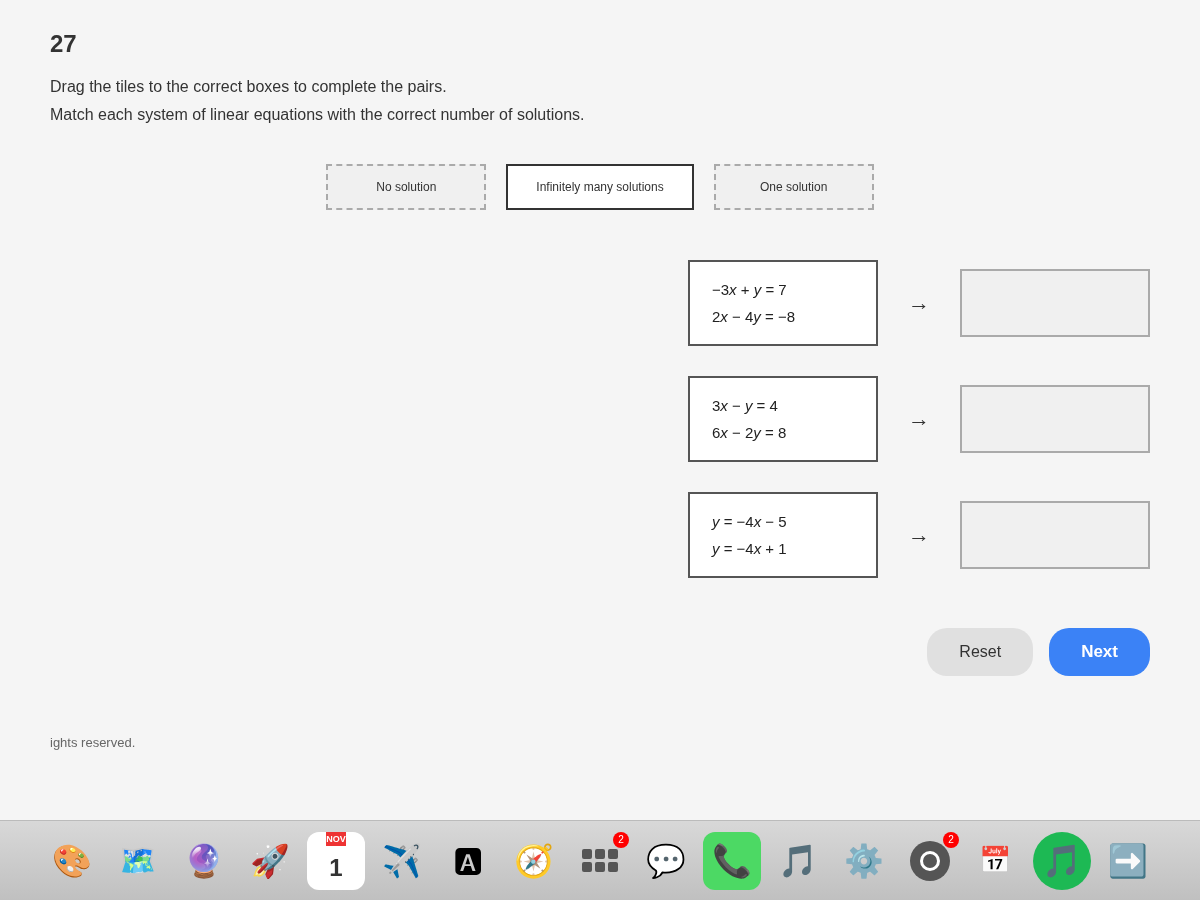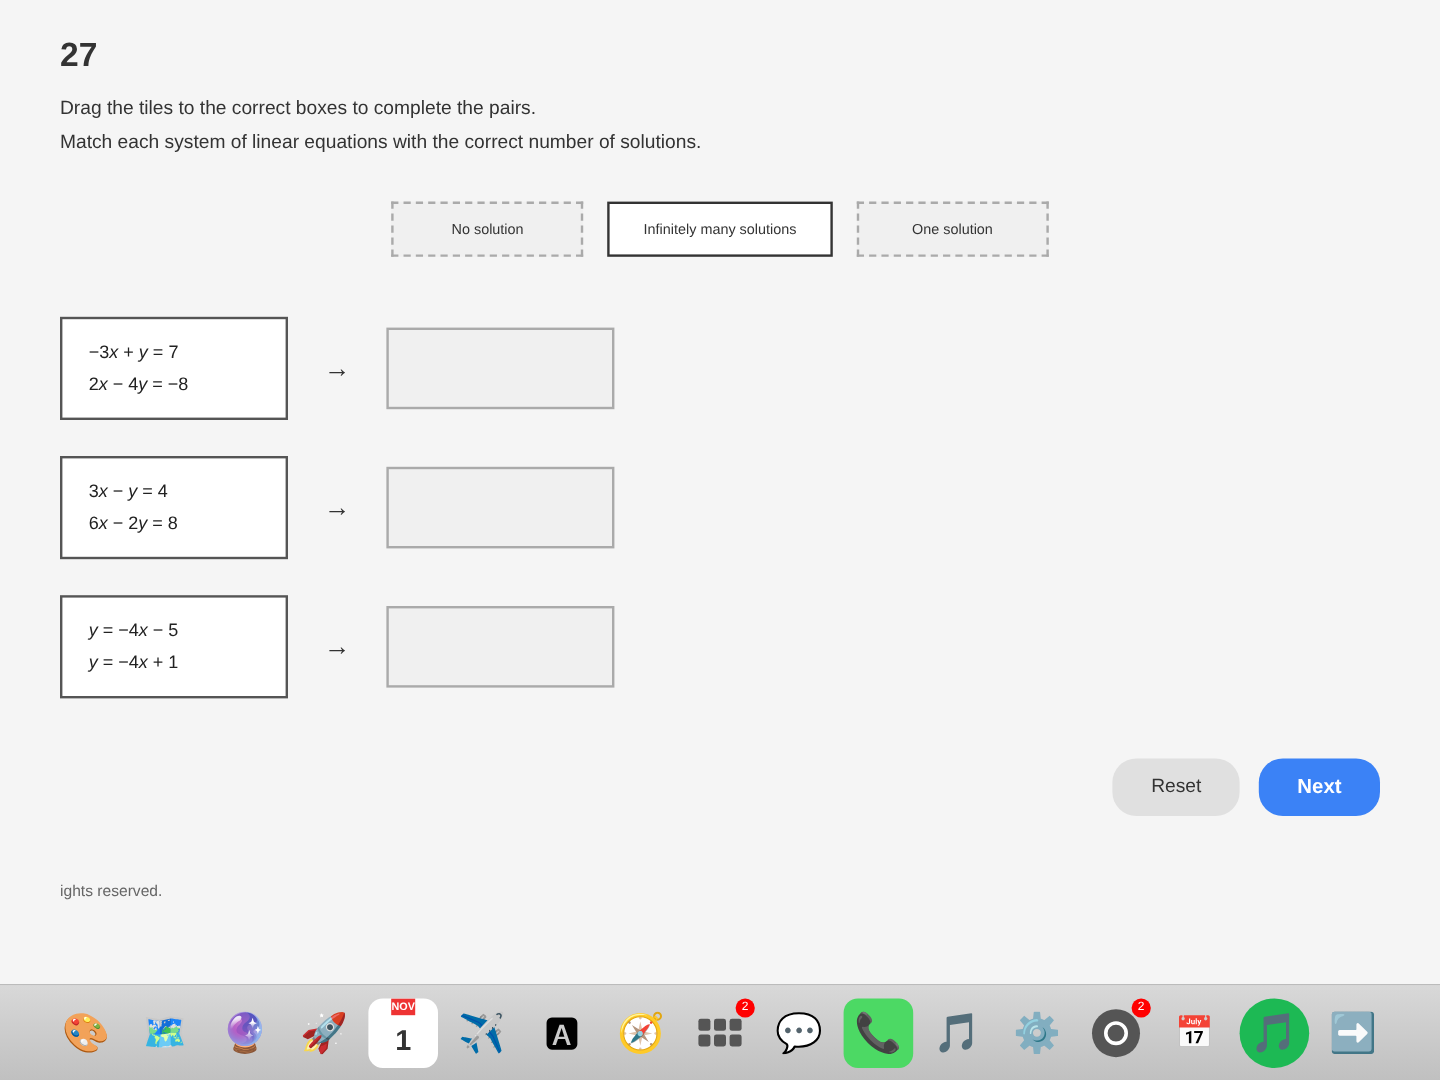--- a/index.html
+++ b/index.html
@@ -15,21 +15,21 @@
 
     .main-content {
       background: #f5f5f5;
       width: 100%;
       height: 840px;
       padding: 30px 50px;
       position: relative;
     }
 
     .question-number {
-      font-size: 28px;
+      font-size: 24px;
       font-weight: bold;
       color: #333;
       margin-bottom: 20px;
     }
 
     .instruction-1 {
       font-size: 16px;
       color: #333;
       margin-bottom: 10px;
     }
@@ -61,21 +61,21 @@
 
     .tile.selected {
       border: 2px solid #333;
       background: #fff;
     }
 
     
     .equations-area {
       display: flex;
       flex-direction: column;
-      align-items: flex-start;
+      align-items: flex-end;
       gap: 30px;
     }
 
     .equation-row {
       display: flex;
       align-items: center;
       gap: 20px;
     }
 
     .equation-box {

